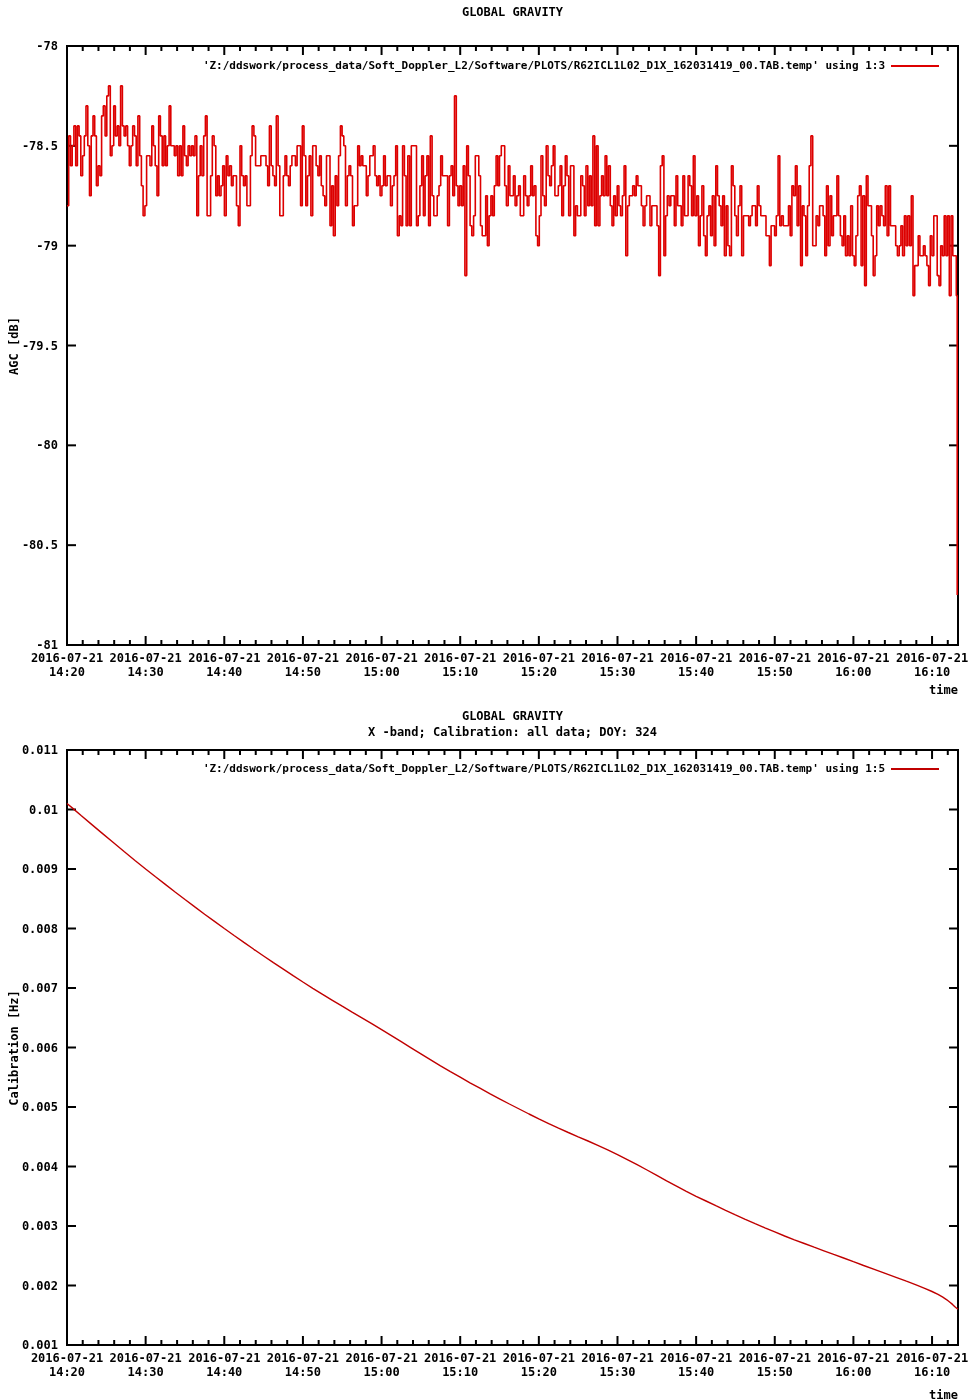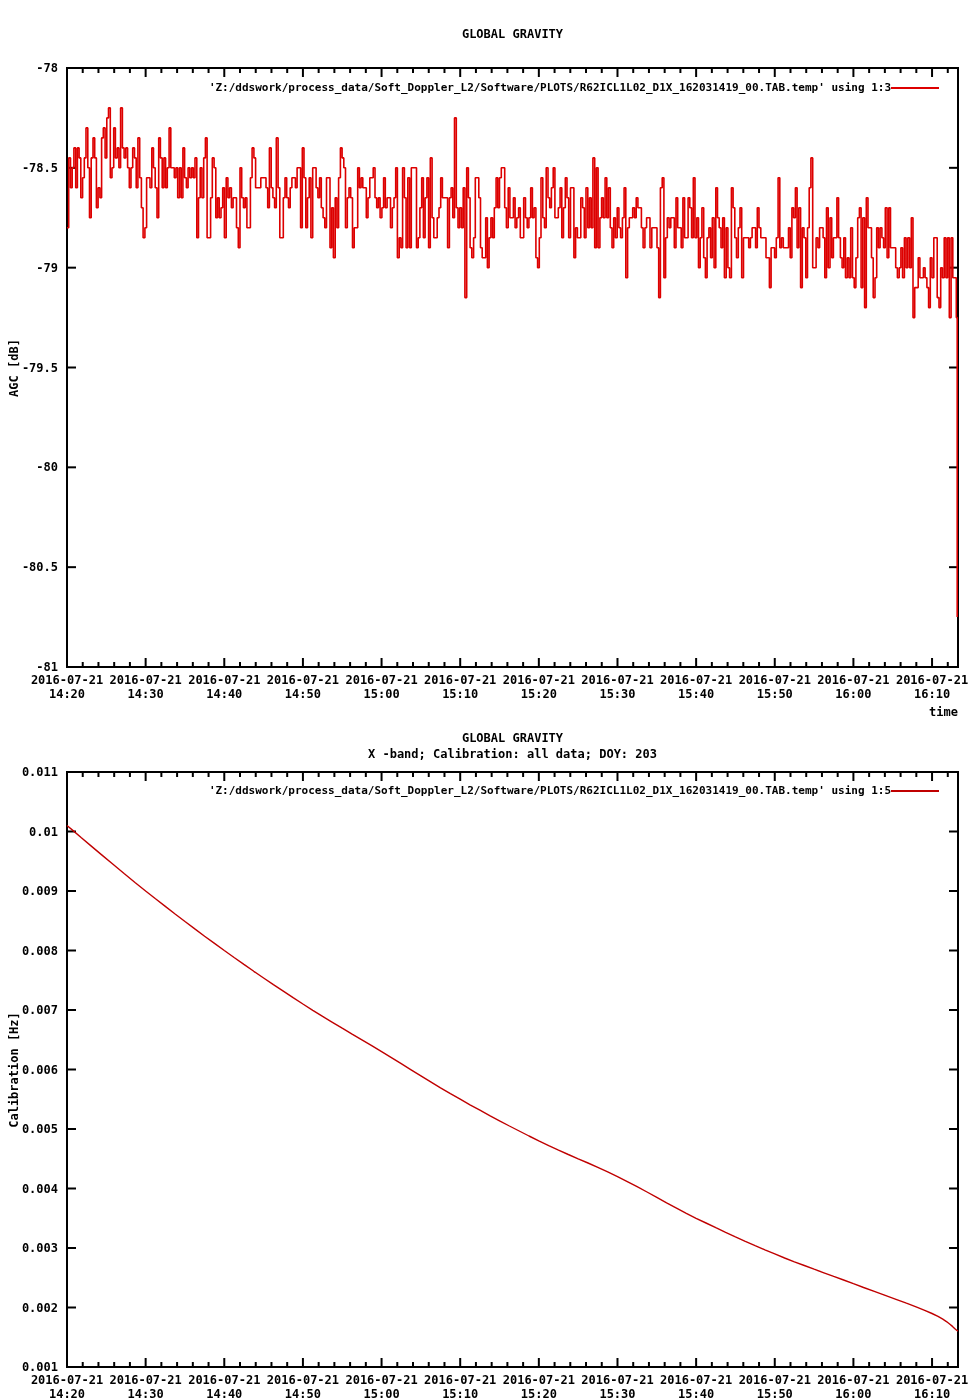--- a/index.html
+++ b/index.html
@@ -1,24 +1,24 @@
 <!DOCTYPE html>
 <html><head>
 <meta charset="utf-8">
 <style>
   html,body{margin:0;padding:0;background:#ffffff;}
   body{width:980px;height:1400px;position:relative;overflow:hidden;
        font-family:"DejaVu Sans Mono","Liberation Mono",monospace;
        font-weight:bold;color:#000;}
-  .chart{position:absolute;left:0;width:972px;height:700px;margin-top:22px;}
+  .chart{position:absolute;left:0;width:972px;height:700px;}
   #chart-0{top:0;}
   #chart-1{top:700px;}
   .titlewrap{position:absolute;left:67px;width:891px;text-align:center;
              font-size:12px;line-height:14px;white-space:nowrap;}
-  .legend{position:absolute;display:flex;align-items:center;
+  .legend{position:absolute;display:flex;align-items:center;gap:6px;
           font-size:11px;white-space:nowrap;}
   .legend .swatch{width:48px;height:2px;}
   .ylab{position:absolute;left:14px;transform:translate(-50%,-50%) rotate(-90deg);
         font-size:12px;white-space:nowrap;}
   .xlab{position:absolute;left:67px;width:891px;text-align:right;font-size:12px;}
   svg{position:absolute;left:0;top:0;}
   svg text{font-family:"DejaVu Sans Mono","Liberation Mono",monospace;
            font-weight:bold;font-size:12px;fill:#000;}
 </style>
 </head>
@@ -192,21 +192,21 @@
   <div class="legend" style="top:59px;right:33px">
     <span>'Z:/ddswork/process_data/Soft_Doppler_L2/Software/PLOTS/R62ICL1L02_D1X_162031419_00.TAB.temp' using 1:3</span>
     <span class="swatch" style="background: rgb(221, 0, 0);"></span>
   </div>
   <div class="ylab" style="top:346px">AGC [dB]</div>
   <div class="xlab" style="top:683px">time</div>
 </div>
 
 <div class="chart" id="chart-1">
   <div class="titlewrap" style="top:9px">GLOBAL GRAVITY</div>
-  <div class="titlewrap" style="top:25px">X -band; Calibration: all data; DOY: 203</div>
+  <div class="titlewrap" style="top:25px">X -band; Calibration: all data; DOY: 324</div>
   <svg width="980" height="700" viewBox="0 0 980 700">
       <rect x="67" y="50" width="891" height="595" fill="none" stroke="#000" stroke-width="2"></rect>
       <line x1="67" y1="50" x2="76" y2="50" stroke="#000" stroke-width="2"></line>
       <line x1="958" y1="50" x2="949" y2="50" stroke="#000" stroke-width="2"></line>
       <text x="58" y="54" text-anchor="end">0.011</text>
       <line x1="67" y1="109.5" x2="76" y2="109.5" stroke="#000" stroke-width="2"></line>
       <line x1="958" y1="109.5" x2="949" y2="109.5" stroke="#000" stroke-width="2"></line>
       <text x="58" y="113.5" text-anchor="end">0.01</text>
       <line x1="67" y1="169" x2="76" y2="169" stroke="#000" stroke-width="2"></line>
       <line x1="958" y1="169" x2="949" y2="169" stroke="#000" stroke-width="2"></line>

